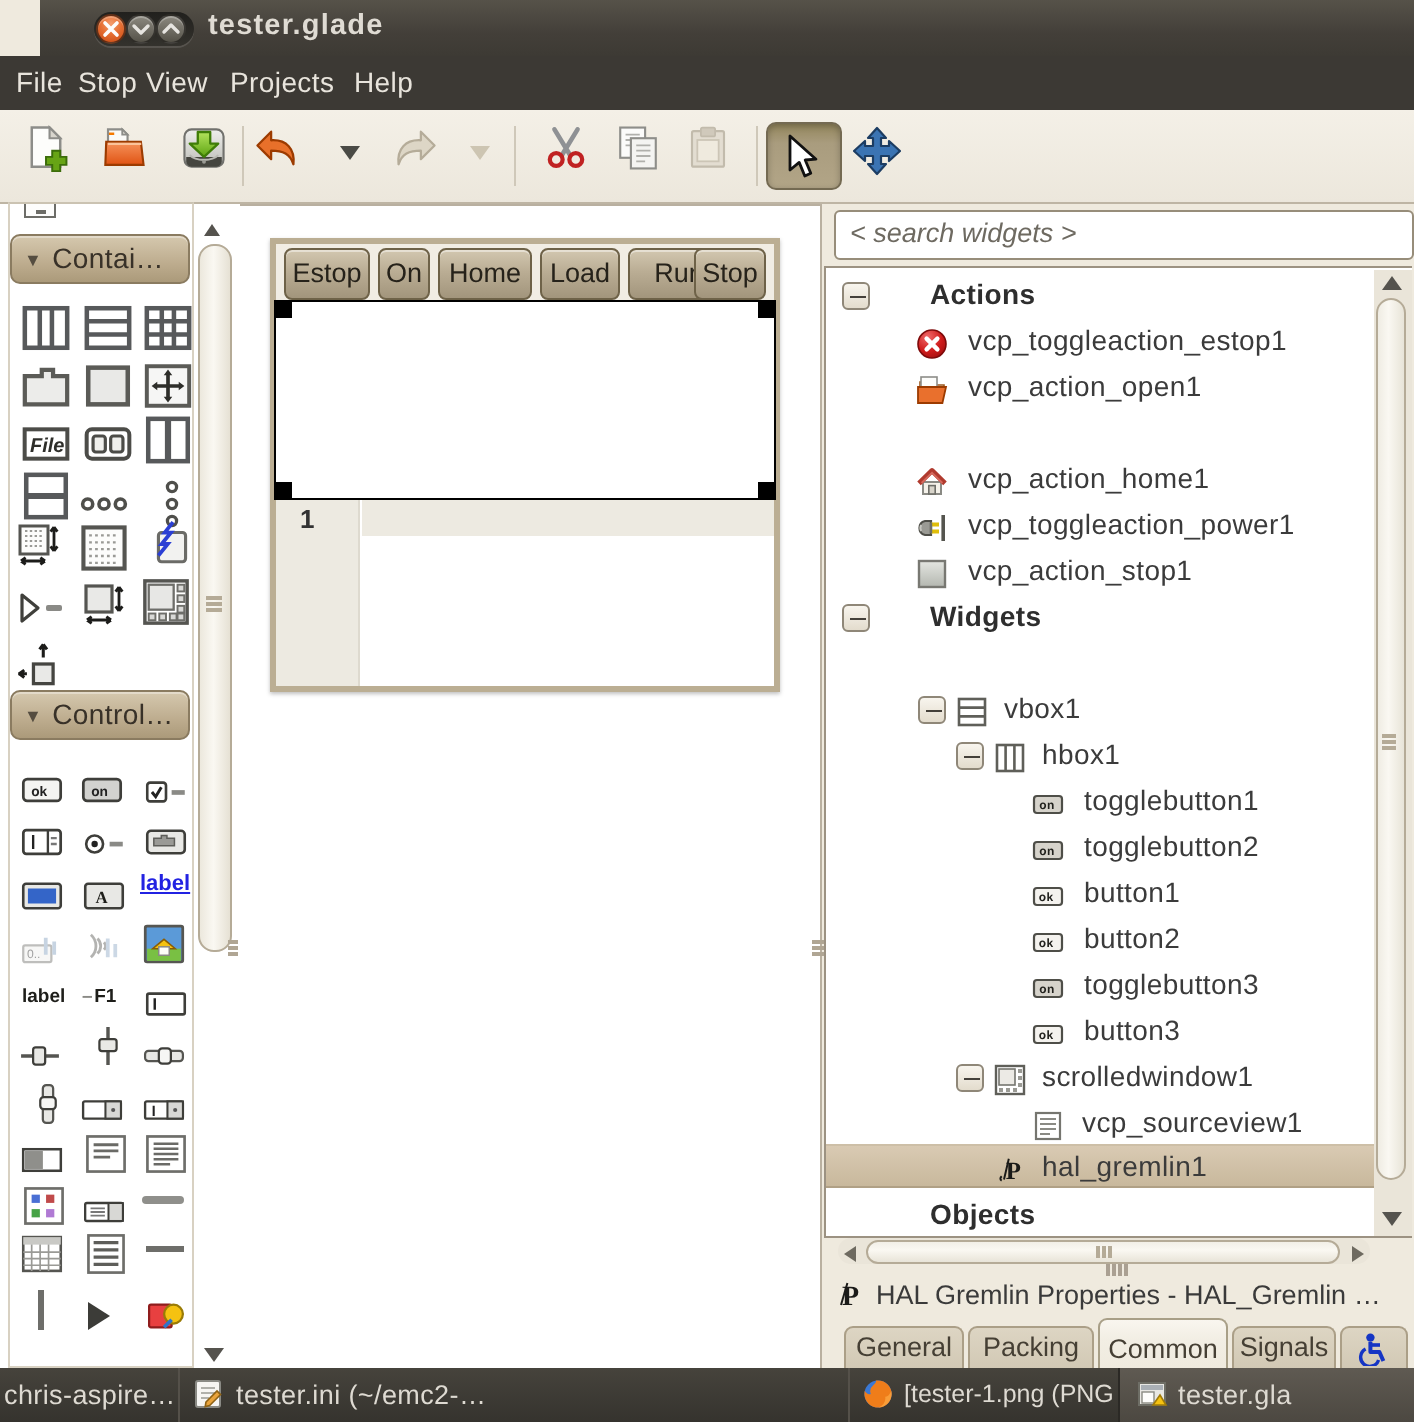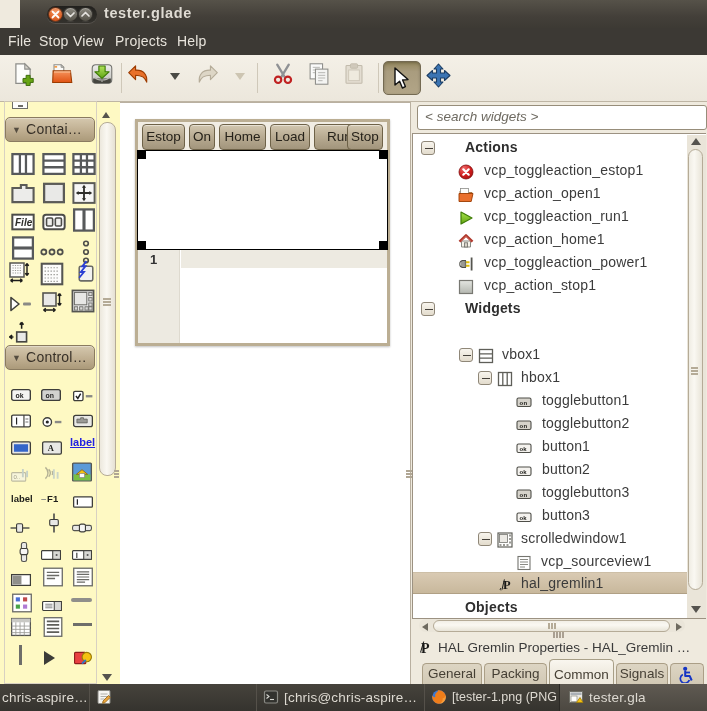--- a/index.html
+++ b/index.html
@@ -22,21 +22,21 @@
 
 #toolbar { position:absolute; left:0; top:55px; width:707px; height:47px;
   background:linear-gradient(#f4f0e7,#ece7dc); border-bottom:1px solid #beb5a4; }
 .tsep { position:absolute; top:8px; width:1px; height:30px; background:#cfc8b9; }
 .ticon { position:absolute; top:11px; width:24px; height:24px; }
 #selbtn { position:absolute; left:383px; top:61px; width:38px; height:34px;
   border:1px solid #746a52; border-radius:5px;
   background:linear-gradient(#93865c,#a99c7e 30%,#b2a587); box-shadow:inset 0 1px 3px rgba(0,0,0,0.25); }
 
 #palette { position:absolute; left:0; top:102px; width:131px; height:582px;
-  background:#fef9c3; border-right:1px solid #ec4899; }
+  background:#ffffff; border-right:1px solid #ec4899; }
 .phead { position:absolute; left:5px; width:90px; height:25px; letter-spacing:0.2px;
   background:linear-gradient(#d5c8ae,#bdac8e 60%,#ab9a7a); border:1px solid #8a7b60; border-radius:5px;
   font-size:14px; color:#383128; line-height:23px; padding-left:6px;
   box-shadow:inset 0 1px 0 rgba(255,255,255,0.35); }
 .phead .tri { font-size:9px; margin-right:5px; color:#554d40; position:relative; top:-1px; }
 .picon { position:absolute; width:24px; height:24px; }
 #pscroll { position:absolute; left:98px; top:102px; width:18px; height:582px; }
 
 #canvas { position:absolute; left:120px; top:102px; width:291px; height:582px;
   background:#fff; border-top:1px solid #b9b0a0; border-right:1px solid #b9b0a0; }
@@ -467,32 +467,20 @@
         <div class="tlabel" style="left:71px">vcp_toggleaction_estop1</div>
       </div>
     <div class="trow" style="top:49px">
         <svg class="ticon16" style="left:45px" width="16" height="16" viewBox="0 0 16 16">
           <path d="M2 4 h5 l1.5 1.5 H14 V7 H2 z" fill="#f6f2e8" stroke="#9b5a20" stroke-width="0.8"></path>
           <rect x="2.5" y="1.5" width="8" height="9" fill="#fdfdfb" stroke="#8d8d89" stroke-width="0.8"></rect>
           <path d="M1 6.5 h14 l-1.8 8 H1 z" fill="#e9702d" stroke="#9c3b00" stroke-width="0.9"></path>
         </svg>
         <div class="tlabel" style="left:71px">vcp_action_open1</div>
       </div>
-    <div class="trow" style="top:72px">
-        <svg class="ticon16" style="left:45px" width="16" height="16" viewBox="0 0 16 16">
-          <defs>
-            <linearGradient id="grn" x1="0" y1="0" x2="0" y2="1">
-              <stop offset="0" stop-color="#a5e34c"></stop>
-              <stop offset="1" stop-color="#64a410"></stop>
-            </linearGradient>
-          </defs>
-          <path d="M3 2 L14 8 L3 14 Z" fill="url(#grn)" stroke="#3f7d08" stroke-width="1.2" stroke-linejoin="round"></path>
-        </svg>
-        <div class="tlabel" style="left:71px">vcp_toggleaction_run1</div>
-      </div>
     <div class="trow" style="top:95px">
         <svg class="ticon16" style="left:45px" width="16" height="16" viewBox="0 0 16 16">
           <path d="M3.5 8 h9 v6 h-9 z" fill="#f5f2ea" stroke="#8a8a84" stroke-width="1"></path>
           <path d="M1.5 8.7 L8 2.3 L14.5 8.7" fill="none" stroke="#b03a2e" stroke-width="2.5" stroke-linejoin="round"></path>
           <path d="M2.8 8.5 L8 3.4 L13.2 8.5" fill="none" stroke="#d4685c" stroke-width="1"></path>
           <rect x="6.4" y="9.8" width="3.2" height="4.2" fill="#d8d4ca" stroke="#6e6e68" stroke-width="0.8"></rect>
         </svg>
         <div class="tlabel" style="left:71px">vcp_action_home1</div>
       </div>
     <div class="trow" style="top:118px">
@@ -645,28 +633,21 @@
 <div id="taskbar">
   <div class="titem" style="left:0;width:88px;border-left:none">
       <div class="txt" style="left:2px;width:84px">chris-aspire…</div>
     </div>
   <div class="titem" style="left:89px;width:166px">
     <svg style="position:absolute;left:6px;top:5px" width="16" height="16" viewBox="0 0 16 16">
         <rect x="2" y="1.5" width="12" height="13" rx="1" fill="#f6f5f2" stroke="#8a8a84" stroke-width="1"></rect>
         <path d="M4.5 5 h7 M4.5 7.5 h7 M4.5 10 h4" stroke="#b0b0aa" stroke-width="1"></path>
         <path d="M7 12 l5.5 -5.5 1.8 1.8 L8.8 13.8 6.6 14.3 z" fill="#e9a33b" stroke="#8f6214" stroke-width="0.8"></path>
       </svg>
-  </div>
-  <div class="titem" style="left:256px;width:167px">
-    <svg style="position:absolute;left:6px;top:5px" width="16" height="16" viewBox="0 0 16 16">
-        <rect x="1.5" y="2" width="13" height="12" rx="1.5" fill="#32322e" stroke="#8a8a84" stroke-width="1.2"></rect>
-        <path d="M3.5 5.5 l2.5 2 -2.5 2" stroke="#d8d8d2" stroke-width="1.1" fill="none"></path>
-        <path d="M7 10.5 h4" stroke="#d8d8d2" stroke-width="1.1"></path>
-      </svg>
-    <div class="txt" style="left:27px;width:140px">[chris@chris-aspire…</div>
+    <div class="txt" style="left:28px;width:136px">tester.ini (~/emc2-…</div>
   </div>
   <div class="titem" style="left:424px;width:134px">
     <svg style="position:absolute;left:6px;top:5px" width="16" height="16" viewBox="0 0 16 16">
         <circle cx="8" cy="8" r="6.8" fill="#3a78d4"></circle>
         <path d="M8 1.2 a6.8 6.8 0 1 1 -6.6 5.2 q1.2 2.2 3 1.6 q-1 -2.6 1.2 -4.4 q2 -1.6 1.2 -2.3 z" fill="#ef7d1a"></path>
         <path d="M14.6 6.5 a6.8 6.8 0 0 1 -6.4 8.3 q4 -2 3.4 -5.5 q1.8 0.2 3 -2.8 z" fill="#f9a13c" opacity="0.9"></path>
       </svg>
     <div class="txt" style="left:27px;width:108px;font-size:12.5px;letter-spacing:0">[tester-1.png (PNG …</div>
   </div>
   <div class="titem" id="activetask" style="left:559px;width:148px">

